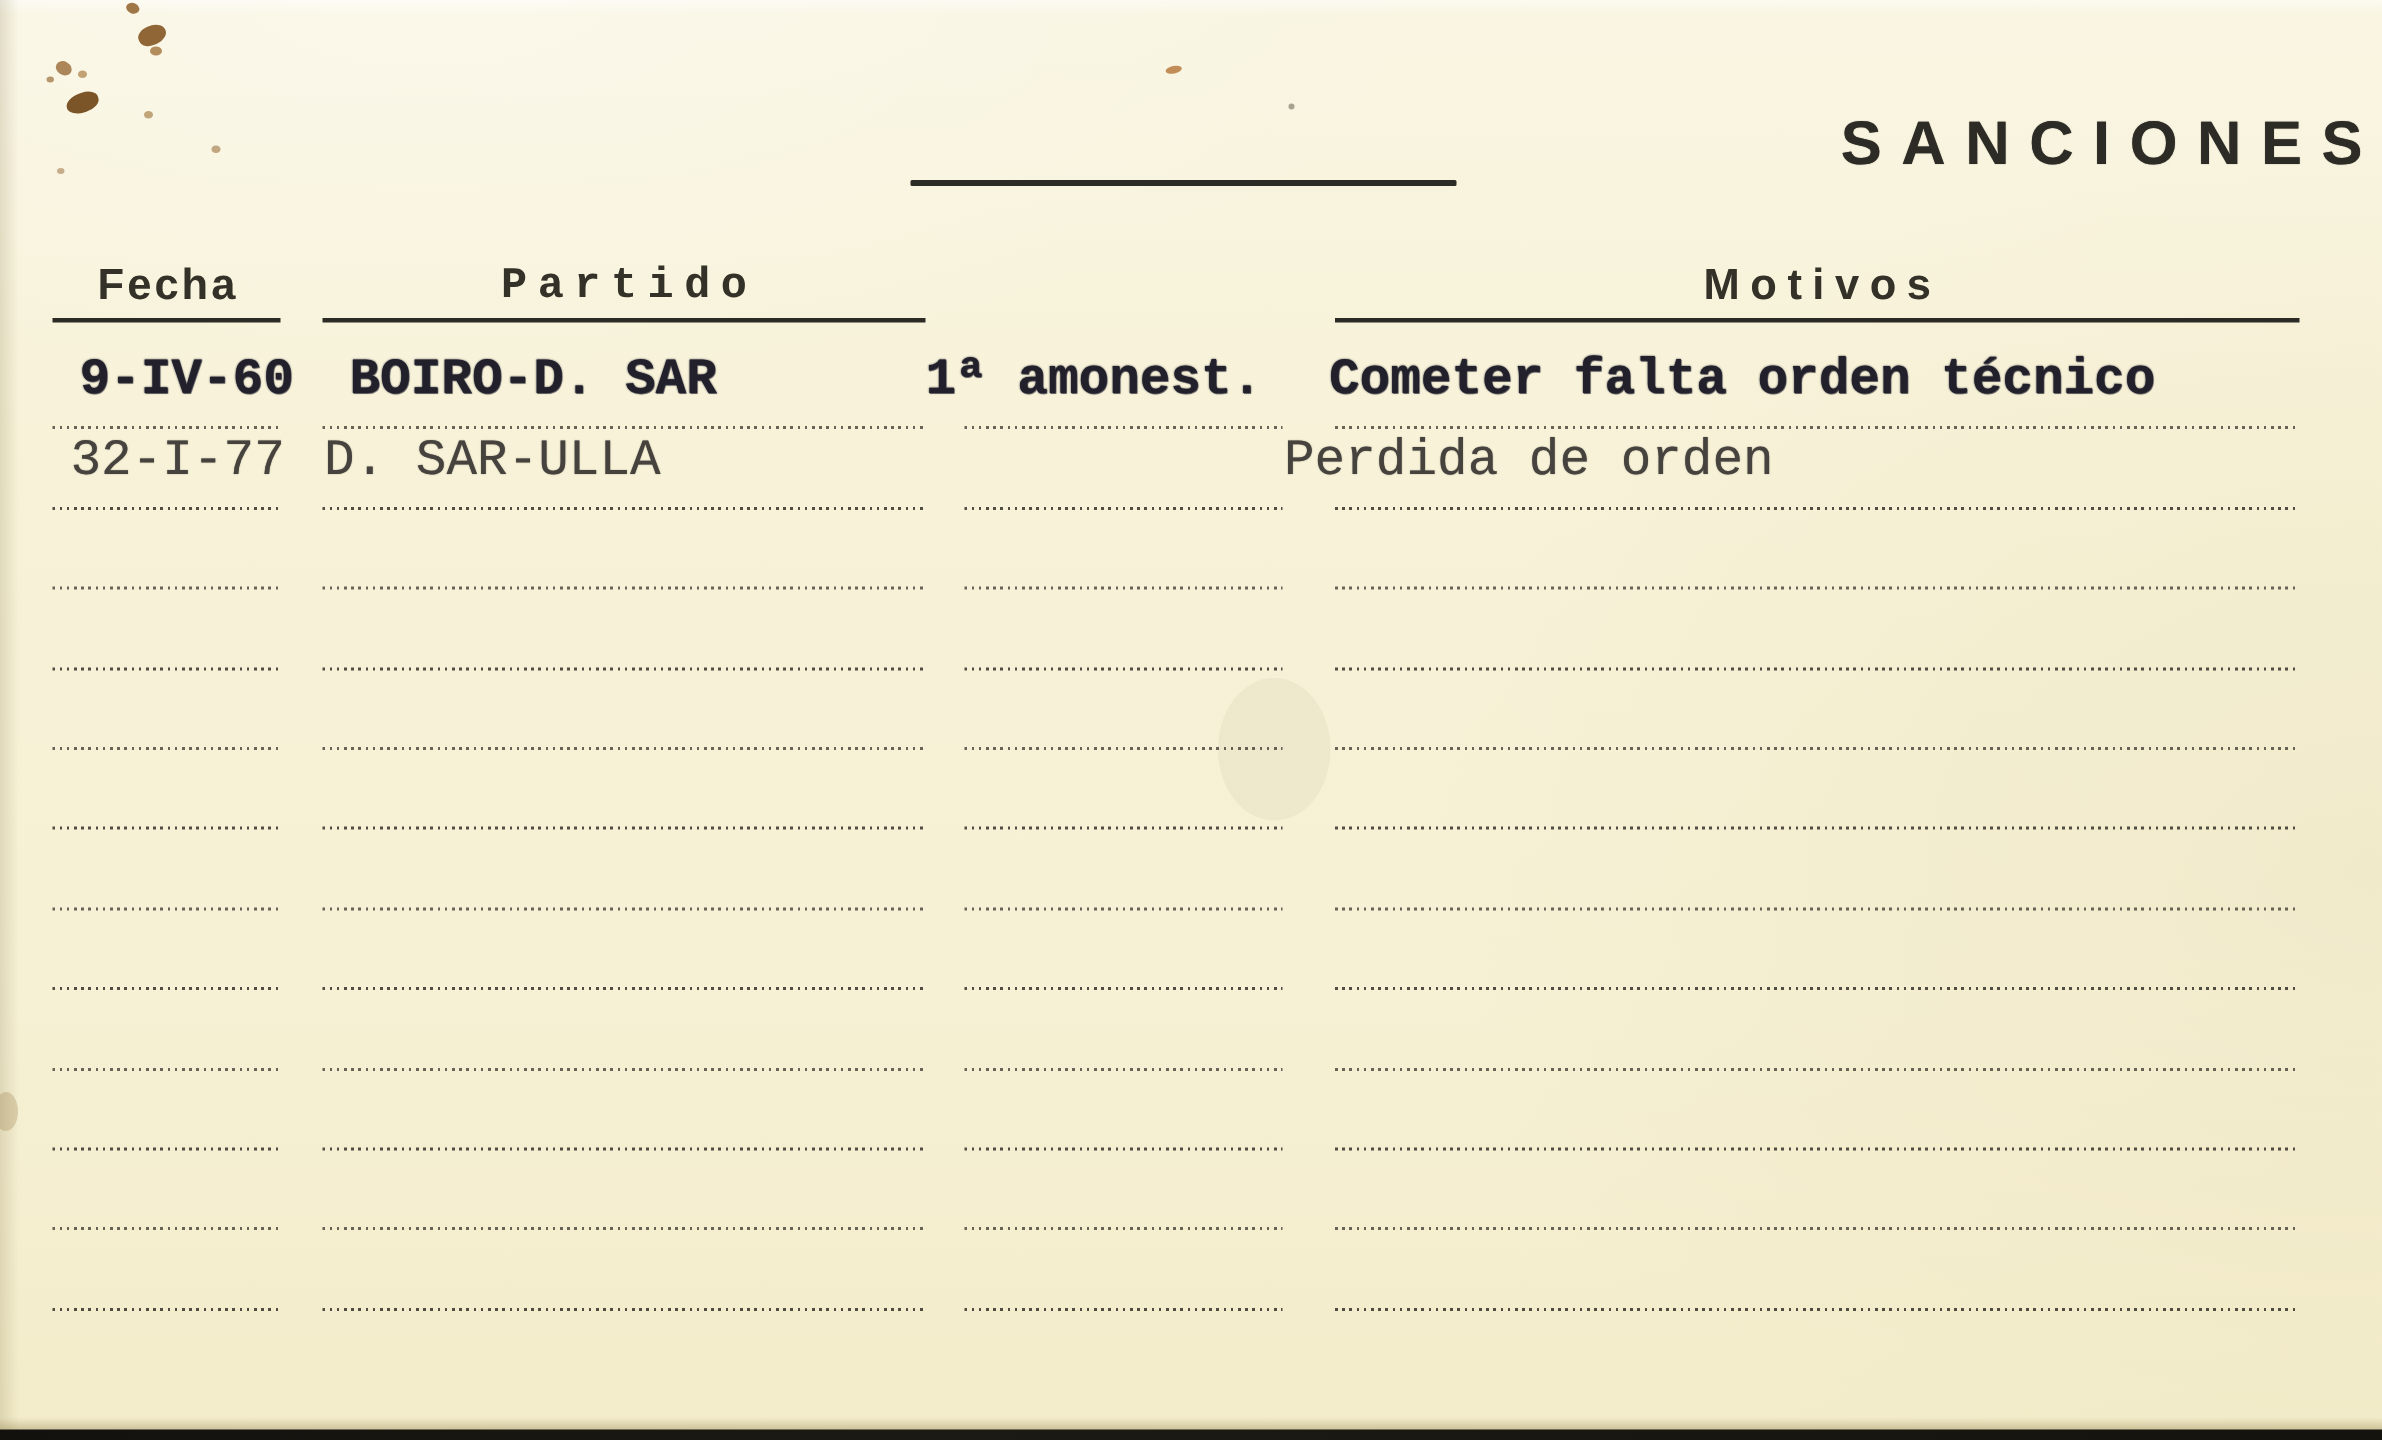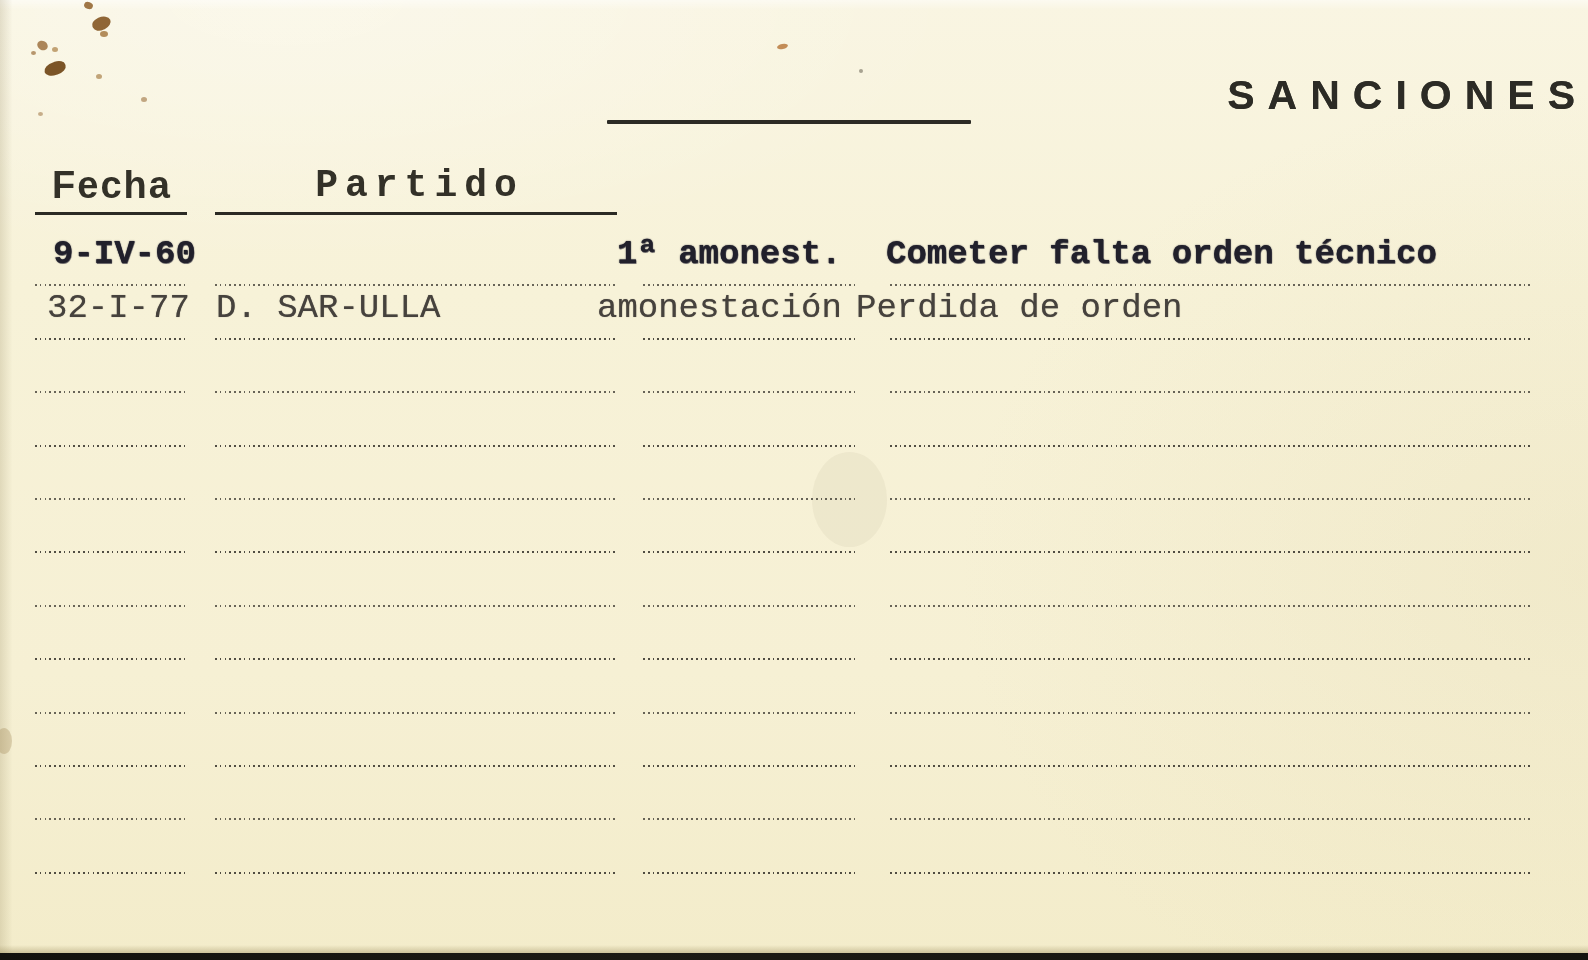--- a/index.html
+++ b/index.html
@@ -36,21 +36,21 @@
   
   .c1{left:35px;width:152px;}
   .c2{left:215px;width:402px;font-family:Liberation Mono, monospace;}
   .c3{left:643px;width:212px;}
   .c4{left:890px;width:643px;}
 
   .headers{position:absolute;top:164px;left:0;width:100%;height:44px;}
   .hdr{position:absolute;top:0;height:43px;
     border-bottom:3.5px solid #2b2a24;
     display:flex;align-items:flex-end;justify-content:center;
-    font-size:38px;font-weight:bold;color:#333128;
+    font-size:29px;font-weight:bold;color:#333128;
     padding-bottom:5px;box-sizing:content-box;}
   .hdr.sp{letter-spacing:7px;text-indent:7px;}
   .hdr.ns{letter-spacing:2px;text-indent:2px;}
 
   
   .rows{position:absolute;top:233px;left:0;width:100%;}
   .row{position:relative;width:100%;height:53.4px;}
   .dl{position:absolute;bottom:0;height:2px;
     background-image:repeating-linear-gradient(90deg,
       rgba(48,45,38,0.88) 0px, rgba(48,45,38,0.88) 1.7px,
@@ -105,42 +105,43 @@
   <div class="stain st12"></div>
   <div class="stain st13"></div>
   <div class="stain smudge"></div>
 
   <div class="title">SANCIONES</div>
   <div class="title-rule"></div>
 
   <div class="headers">
     <div class="hdr ns c1">Fecha</div>
     <div class="hdr sp c2">Partido</div>
+    <div class="hdr sp c4">Motivos</div>
   </div>
 
   <div class="rows">
 
     <div class="row">
       <div class="dl c1"></div>
       <div class="dl c2"></div>
       <div class="dl c3"></div>
       <div class="dl c4"></div>
       <span class="tcell ink-dark" style="left:53px">9-IV-60</span>
+      <span class="tcell ink-dark" style="left:233px">BOIRO-D. SAR</span>
       <span class="tcell ink-dark" style="left:617px">1ª amonest.</span>
       <span class="tcell ink-dark" style="left:886px">Cometer falta orden técnico</span>
     </div>
 
     <div class="row">
       <div class="dl c1"></div>
       <div class="dl c2"></div>
       <div class="dl c3"></div>
       <div class="dl c4"></div>
       <span class="tcell ink-faded" style="left:47px">32-I-77</span>
       <span class="tcell ink-faded" style="left:216px">D. SAR-ULLA</span>
-      <span class="tcell ink-faded" style="left:597px">amonestación</span>
       <span class="tcell ink-faded" style="left:856px">Perdida de orden</span>
     </div>
 
     <div class="row">
       <div class="dl c1"></div>
         <div class="dl c2"></div>
         <div class="dl c3"></div>
         <div class="dl c4"></div>
     </div>
     <div class="row">

